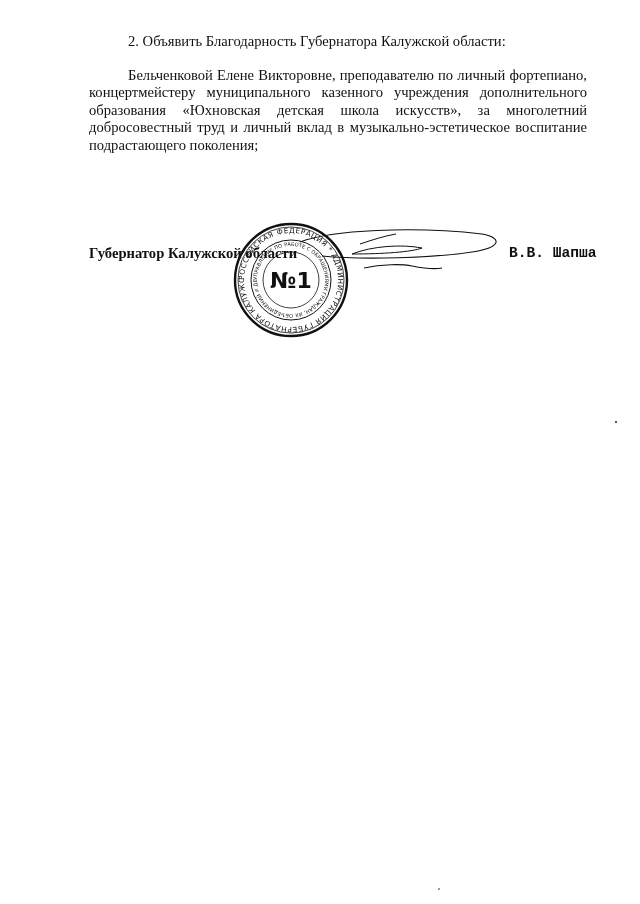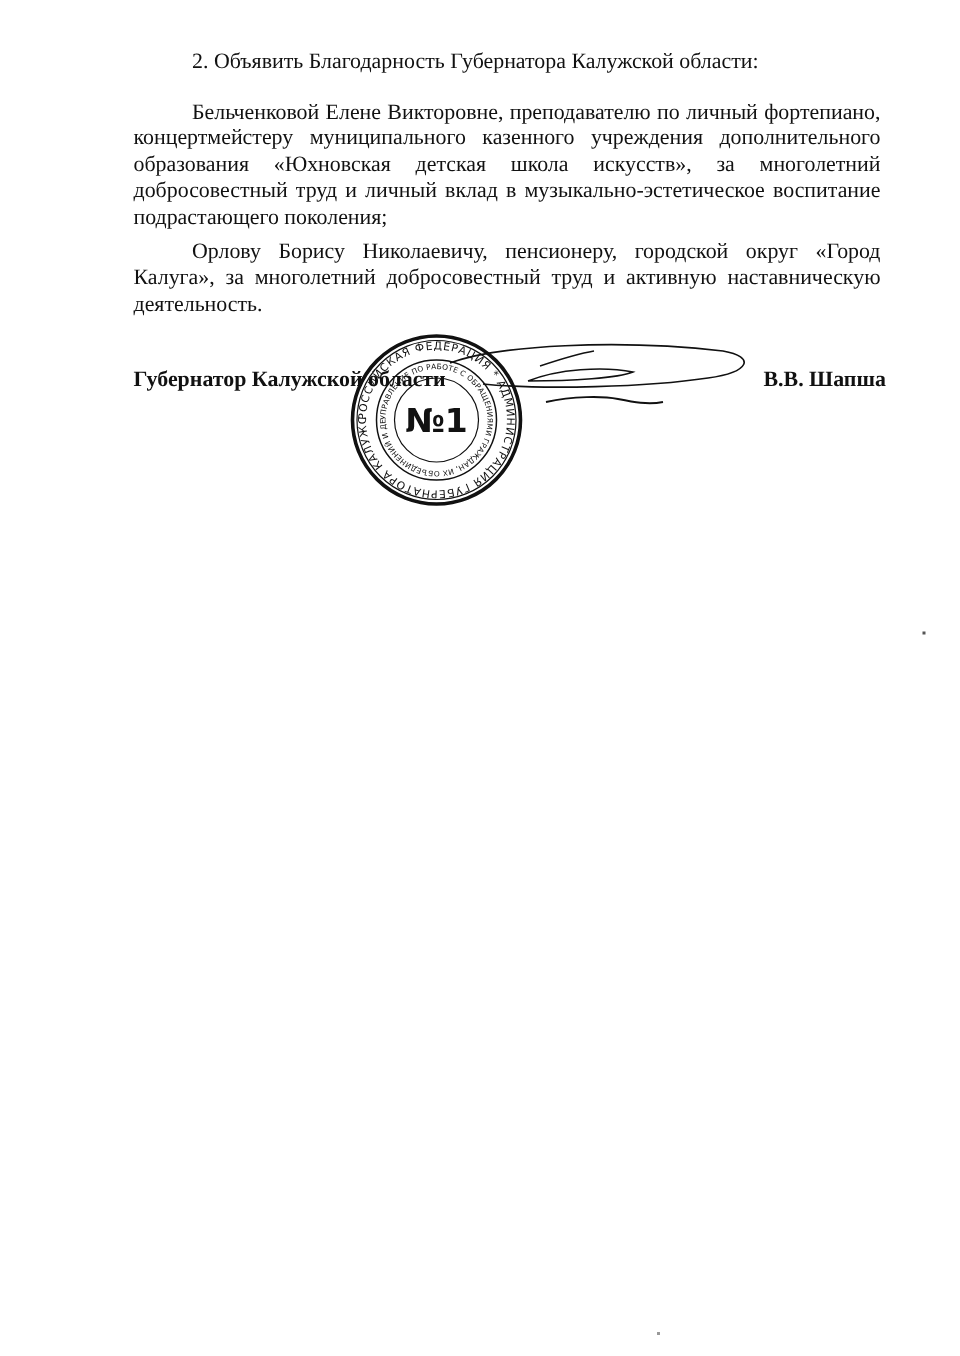--- a/index.html
+++ b/index.html
@@ -6,35 +6,34 @@
   body { width: 640px; height: 904px; position: relative; overflow: hidden;
          font-family: "Liberation Serif", "DejaVu Serif", serif; color: #111; }
   .page { position: absolute; left: 0; top: 0; width: 640px; height: 876px; }
   .para { position: absolute; left: 89px; width: 498px; font-size: 14.6px; line-height: 17.4px;
           text-align: justify; text-align-last: left; }
   .indent { text-indent: 39px; }
   #p-heading { top: 33px; left: 128px; width: 460px; text-indent: 0; }
   #p-1 { top: 67px; }
   #p-2 { top: 160px; }
   .sig-left { position: absolute; left: 89px; top: 245px; font-weight: bold; font-size: 14.6px; }
-  .sig-right { position: absolute; left: 509px; top: 245px; font-weight: bold; font-size: 14.6px; }
+  .sig-right { position: absolute; left: 509px; top: 245px; font-weight: bold; font-size: 14.6px; font-family: Liberation Mono, monospace; }
   .stamp { position: absolute; left: 233px; top: 222px; width: 116px; height: 116px; }
   .signature { position: absolute; left: 292px; top: 224px; width: 210px; height: 55px; }
   .speck { position: absolute; width: 2px; height: 2px; background: #555; }
 </style>
 </head>
 <body>
 
 <div class="page">
 
   <div id="p-heading" class="para">2. Объявить Благодарность Губернатора Калужской области:</div>
 
   <div id="p-1" class="para indent">Бельченковой Елене Викторовне, преподавателю по личный фортепиано, концертмейстеру муниципального казенного учреждения дополнительного образования «Юхновская детская школа искусств», за многолетний добросовестный труд и личный вклад в музыкально-эстетическое воспитание подрастающего поколения;</div>
 
-  <div id="p-2" class="para indent">Орлову Борису Николаевичу, пенсионеру, городской округ «Город Калуга», за многолетний добросовестный труд и активную наставническую деятельность.</div>
 
   <div class="sig-left">Губернатор Калужской области</div>
   <div class="sig-right">В.В. Шапша</div>
 
   <svg class="stamp" viewBox="0 0 116 116">
     <defs>
       <path id="outerRing" d="M58,58 m-47,0 a47,47 0 1,1 94,0 a47,47 0 1,1 -94,0"></path>
       <path id="innerRing" d="M58,58 m-34,0 a34,34 0 1,1 68,0 a34,34 0 1,1 -68,0"></path>
     </defs>
     <circle cx="58" cy="58" r="56" fill="none" stroke="#111" stroke-width="2.4"></circle>

